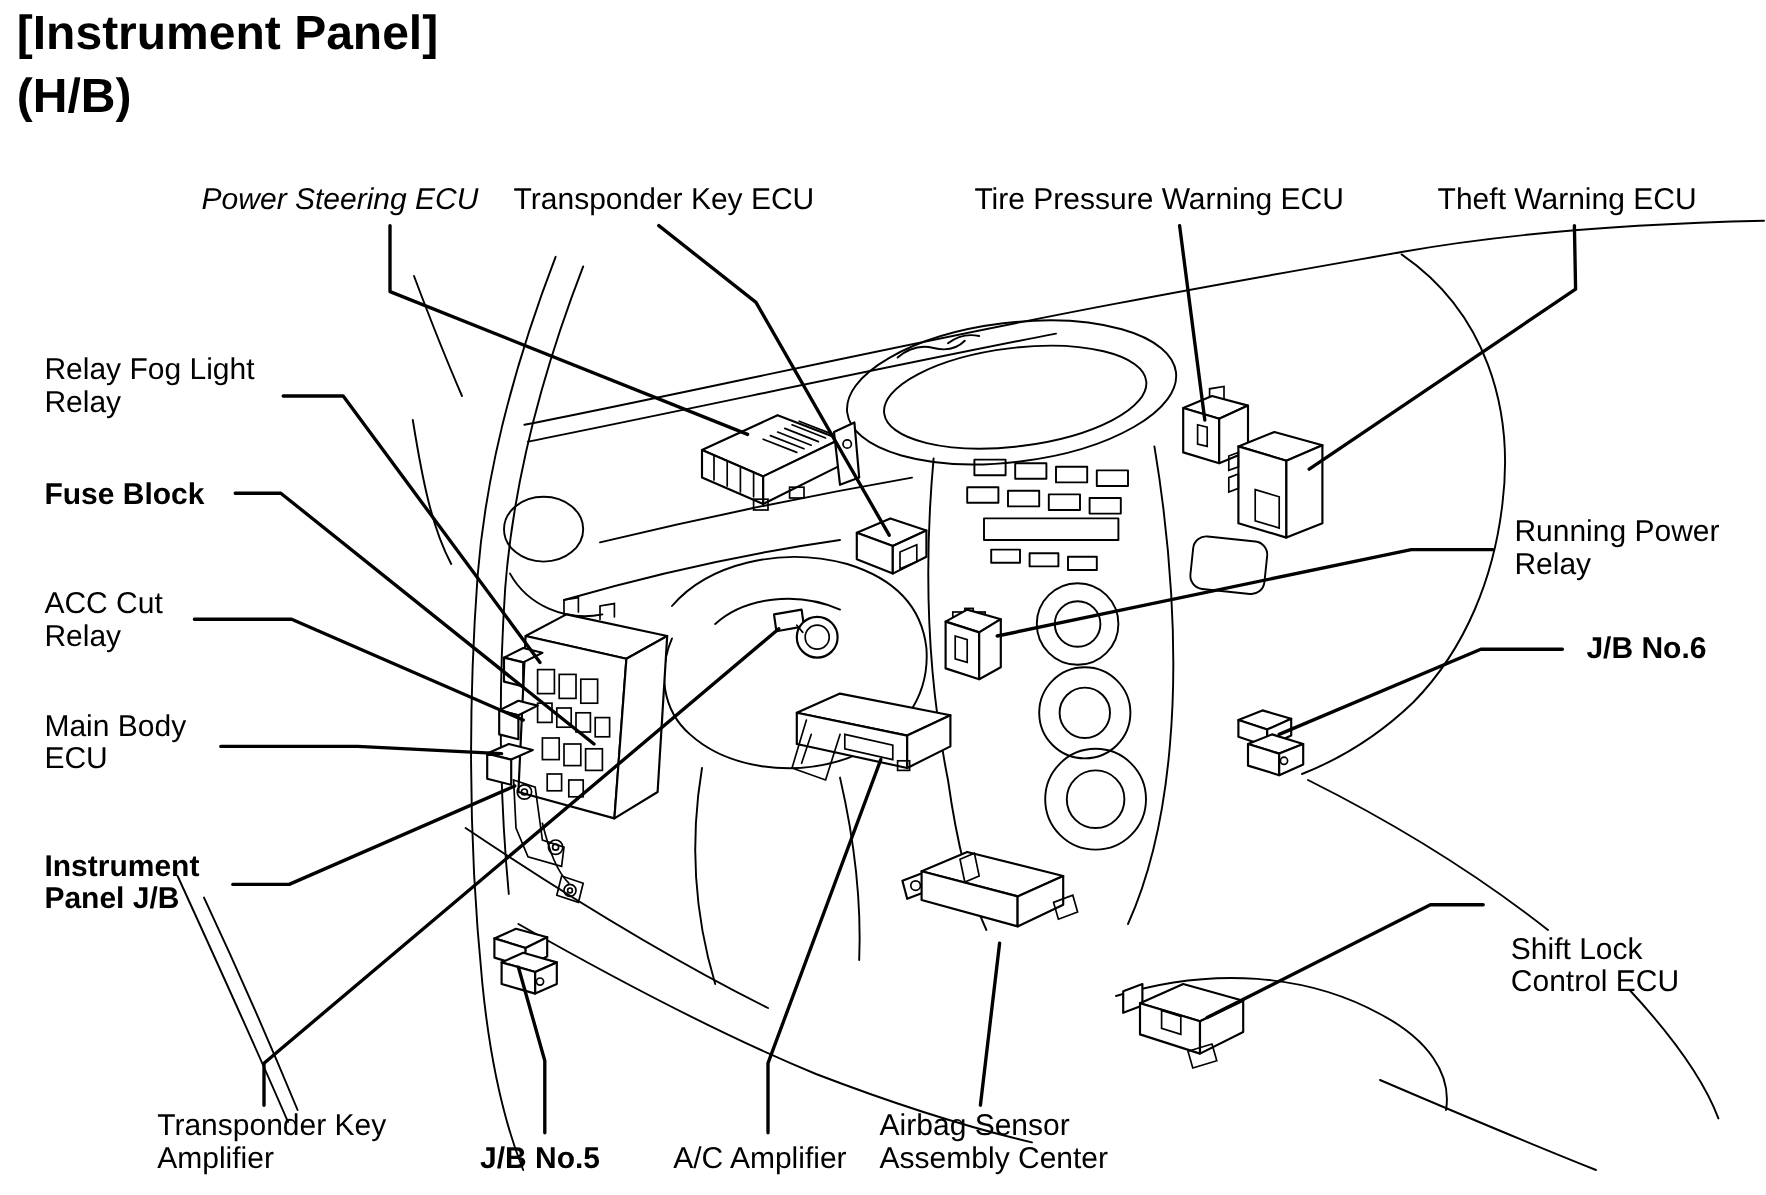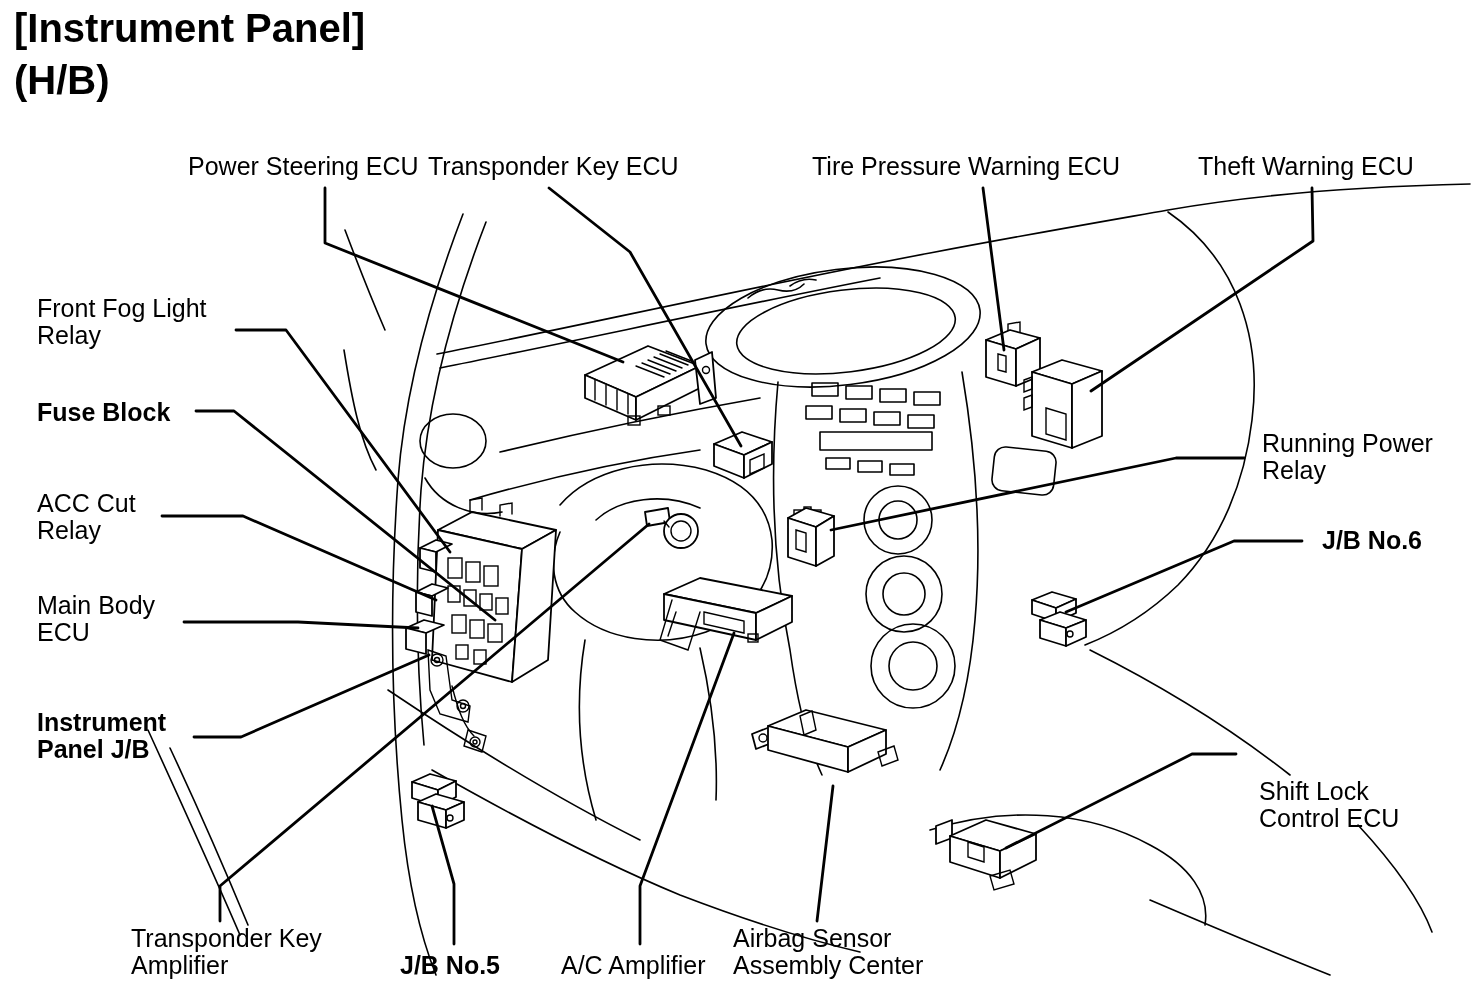--- a/index.html
+++ b/index.html
@@ -251,27 +251,27 @@
       <polyline class="leader" points="220,921 220,886 649,524"></polyline>
       <polyline class="leader" points="454,944 454,884 432,806"></polyline>
       <polyline class="leader" points="640,944 640,886 734,633"></polyline>
       <polyline class="leader" points="817,921 833,786"></polyline>
     </g>
   </svg>
 
   <div class="ttl" style="left:14px;top:6px;">[Instrument Panel]</div>
   <div class="ttl" style="left:14px;top:58px;">(H/B)</div>
 
-  <div class="lbl" style="left:188px;top:153px;">Power Steering ECU</div>
+  <div class="lbl" style="left:168px;top:153px;font-style:italic;">Power Steering ECU</div>
   <div class="lbl" style="left:812px;top:153px;">Tire Pressure Warning ECU</div>
   <div class="lbl" style="left:428px;top:153px;">Transponder Key ECU</div>
   <div class="lbl" style="left:1198px;top:153px;">Theft Warning ECU</div>
 
   <div class="lbl" style="left:37px;top:295px;">
-    <span style="display:block">Front Fog Light</span>
+    <span style="display:block">Relay Fog Light</span>
     <span style="display:block">Relay</span>
   </div>
   <div class="lbl b" style="left:37px;top:399px;">Fuse Block</div>
   <div class="lbl" style="left:37px;top:490px;">
     <span style="display:block">ACC Cut</span>
     <span style="display:block">Relay</span>
   </div>
   <div class="lbl b" style="left:37px;top:709px;">
     <span style="display:block">Instrument</span>
     <span style="display:block">Panel J/B</span>

